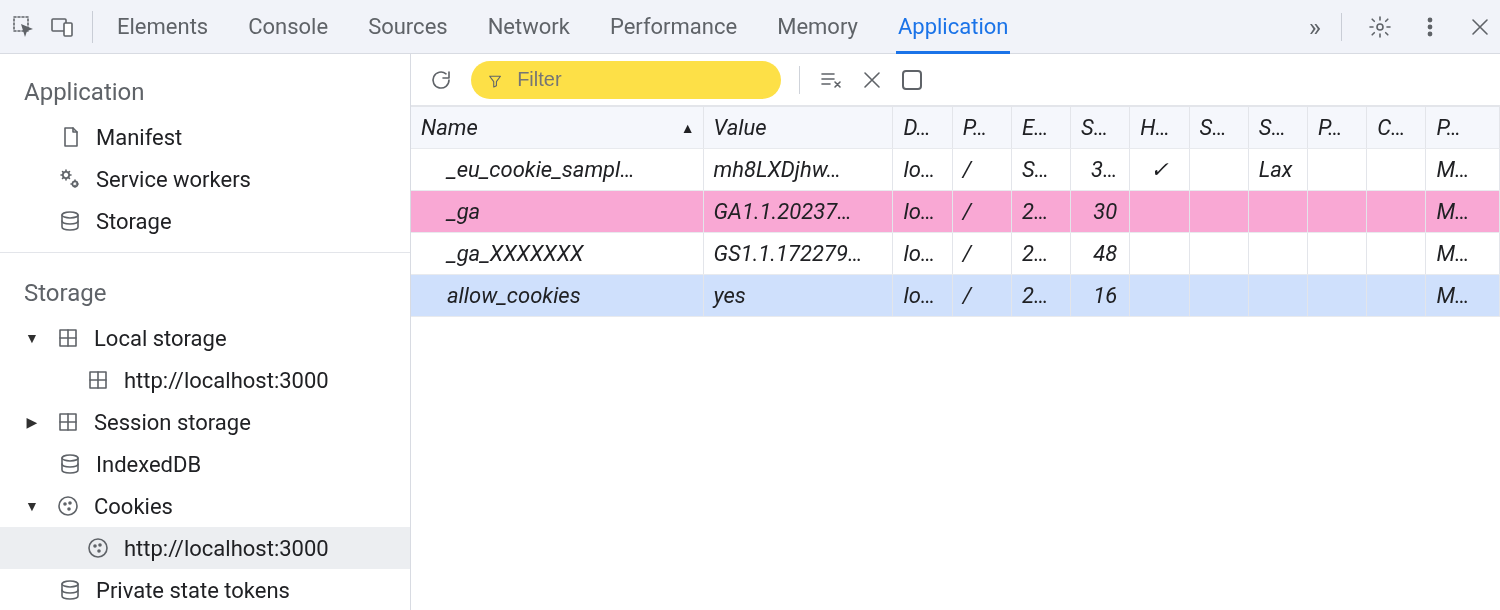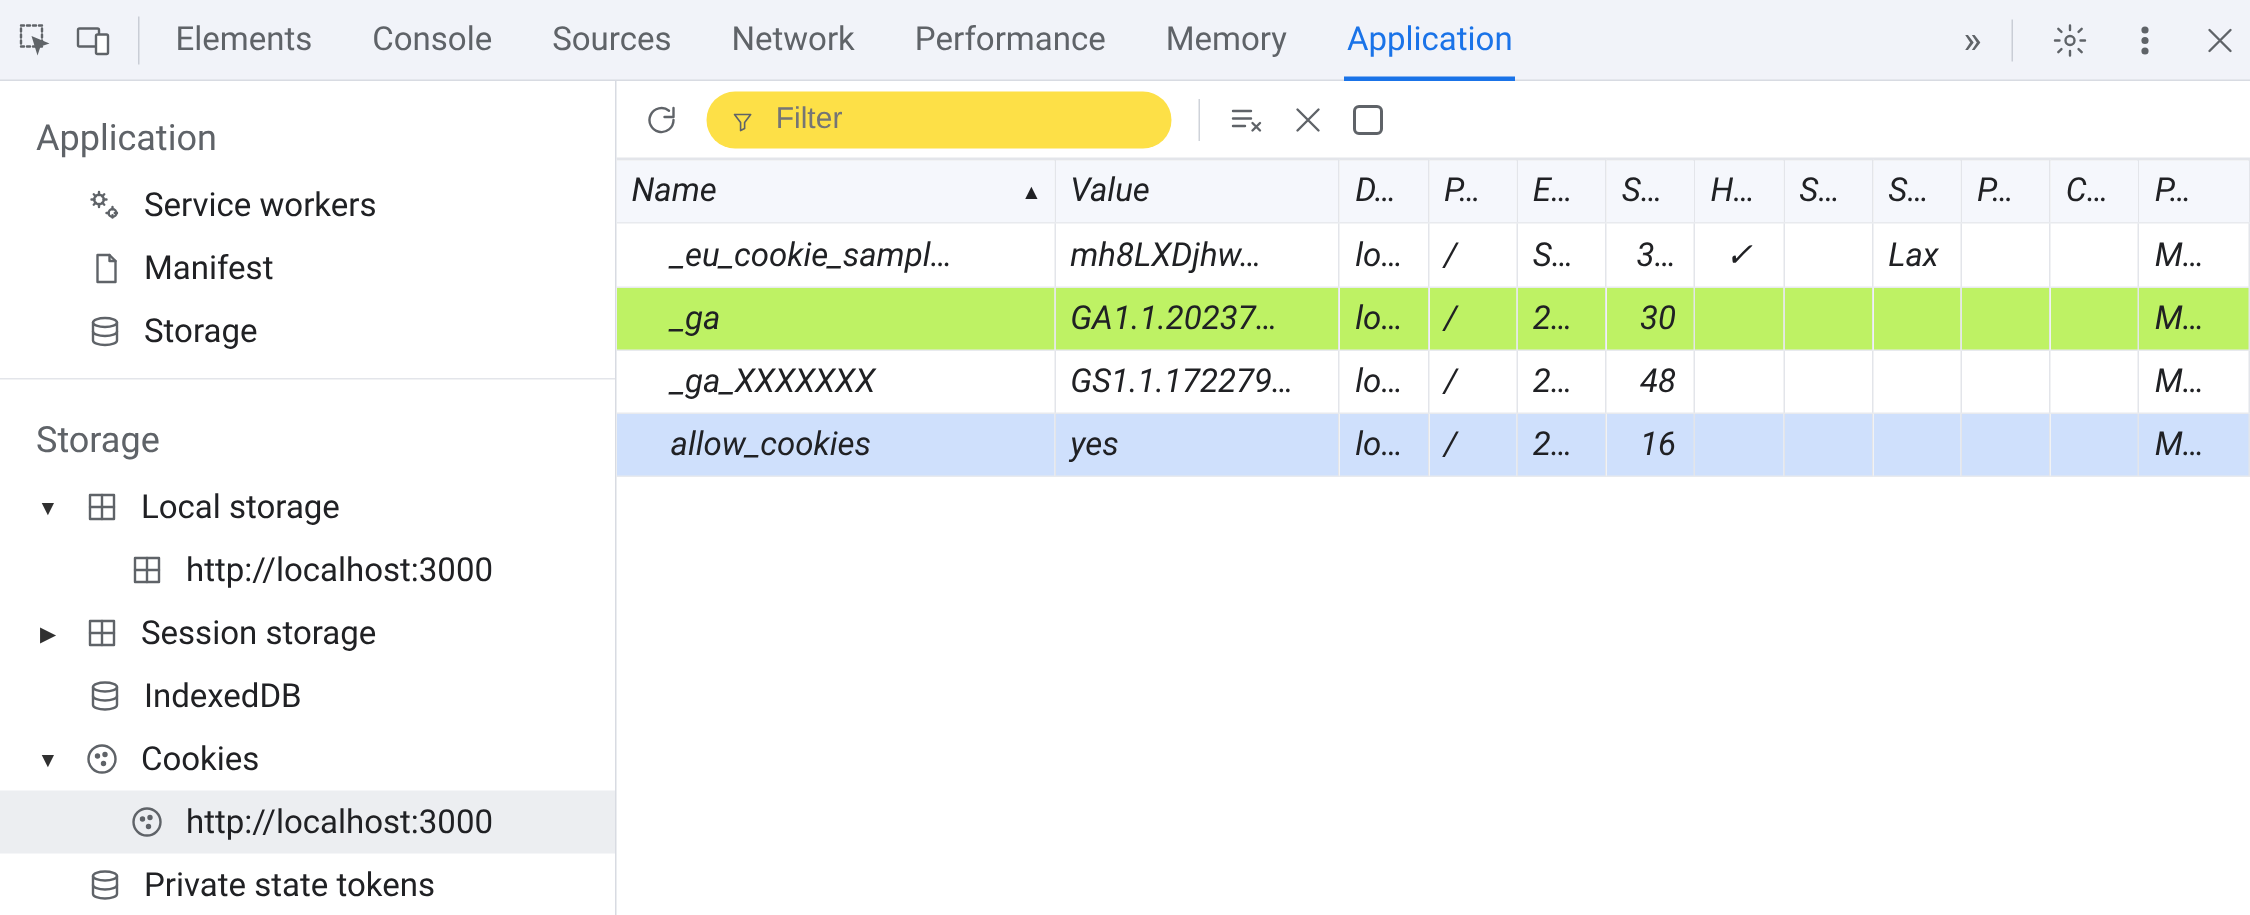--- a/index.html
+++ b/index.html
@@ -43,21 +43,21 @@
   
   
   .table-wrap { flex:1; overflow:hidden; }
   table { border-collapse:collapse; width:100%; table-layout:fixed; font-size:22px;font-style:italic; }
   th, td { border-right:1px solid #e3e5ea; border-bottom:1px solid #e8eaee; padding:8px 10px; text-align:left; white-space:nowrap; overflow:hidden; text-overflow:ellipsis; height:40px; }
   th { background:#f5f7fc; font-weight:400; position:relative; border-top:1px solid #e3e5ea;}
   th .sort { position:absolute; right:8px; top:50%; transform:translateY(-50%); font-size:14px; }
   td.num { text-align:right; padding-right:12px; }
   td.center { text-align:center; }
   tr.sel td { background:#cfe0fc; }
-  tr.alt td { background:#bef264; }
+  tr.alt td { background:#f9a8d4; }
   td.padname { padding-left:36px; }
 </style>
 </head>
 <body>
 
 <div class="topbar">
   <div class="left-icons">
     <span class="ic"><svg viewBox="0 0 24 24">
           <rect x="2" y="2" width="14" height="14" stroke-dasharray="2 2"></rect>
           <path d="M9 9 L21 14 L15 16 L13 22 Z" fill="#5f6368" stroke="none"></path>
@@ -94,36 +94,36 @@
   </div>
 </div>
 
 <div class="main">
   <div class="sidebar">
     <div class="section-title">Application</div>
     <div id="app-items">
         <div class="tree-item">
           <span class="iconbox ic">
             <svg viewBox="0 0 24 24">
+              <path d="M7 3h8l4 4v14H7Z"></path>
+              <path d="M15 3v4h4"></path>
+            </svg>
+          </span>
+          <span>Manifest</span>
+        </div>
+        <div class="tree-item">
+          <span class="iconbox ic">
+            <svg viewBox="0 0 24 24">
               <circle cx="8" cy="8" r="3.2"></circle>
               <path d="M8 3v2M8 11v2M3 8h2M11 8h2M4.5 4.5l1.4 1.4M10.1 10.1l1.4 1.4M4.5 11.5l1.4-1.4M10.1 5.9l1.4-1.4"></path>
               <circle cx="17" cy="17" r="2.6"></circle>
               <path d="M17 13v1.5M17 18.5V20M13 17h1.5M18.5 17H20"></path>
             </svg>
           </span>
           <span>Service workers</span>
-        </div>
-        <div class="tree-item">
-          <span class="iconbox ic">
-            <svg viewBox="0 0 24 24">
-              <path d="M7 3h8l4 4v14H7Z"></path>
-              <path d="M15 3v4h4"></path>
-            </svg>
-          </span>
-          <span>Manifest</span>
         </div>
         <div class="tree-item">
           <span class="iconbox ic">
             <svg viewBox="0 0 24 24">
               <ellipse cx="12" cy="6" rx="8" ry="3"></ellipse>
               <path d="M4 6v12c0 1.7 3.6 3 8 3s8-1.3 8-3V6"></path>
               <path d="M4 12c0 1.7 3.6 3 8 3s8-1.3 8-3"></path>
             </svg>
           </span>
           <span>Storage</span>

